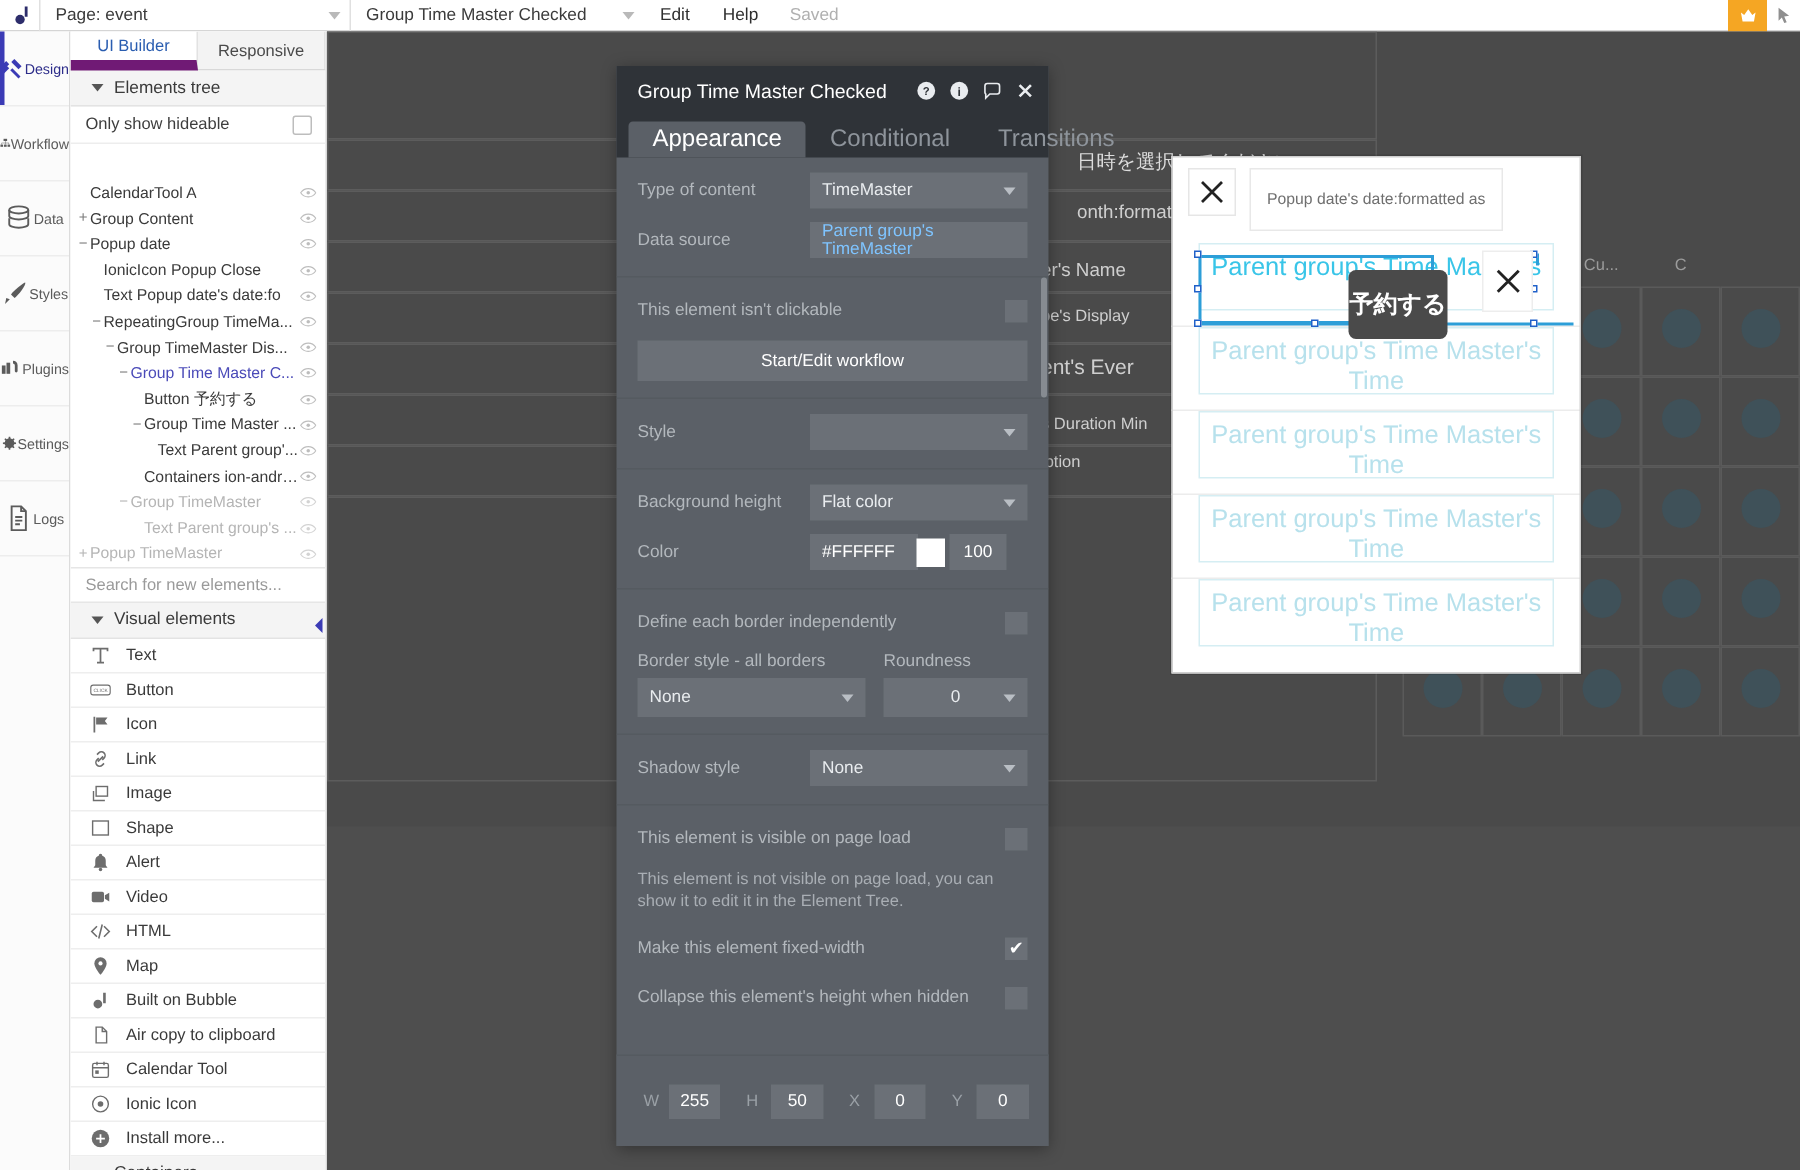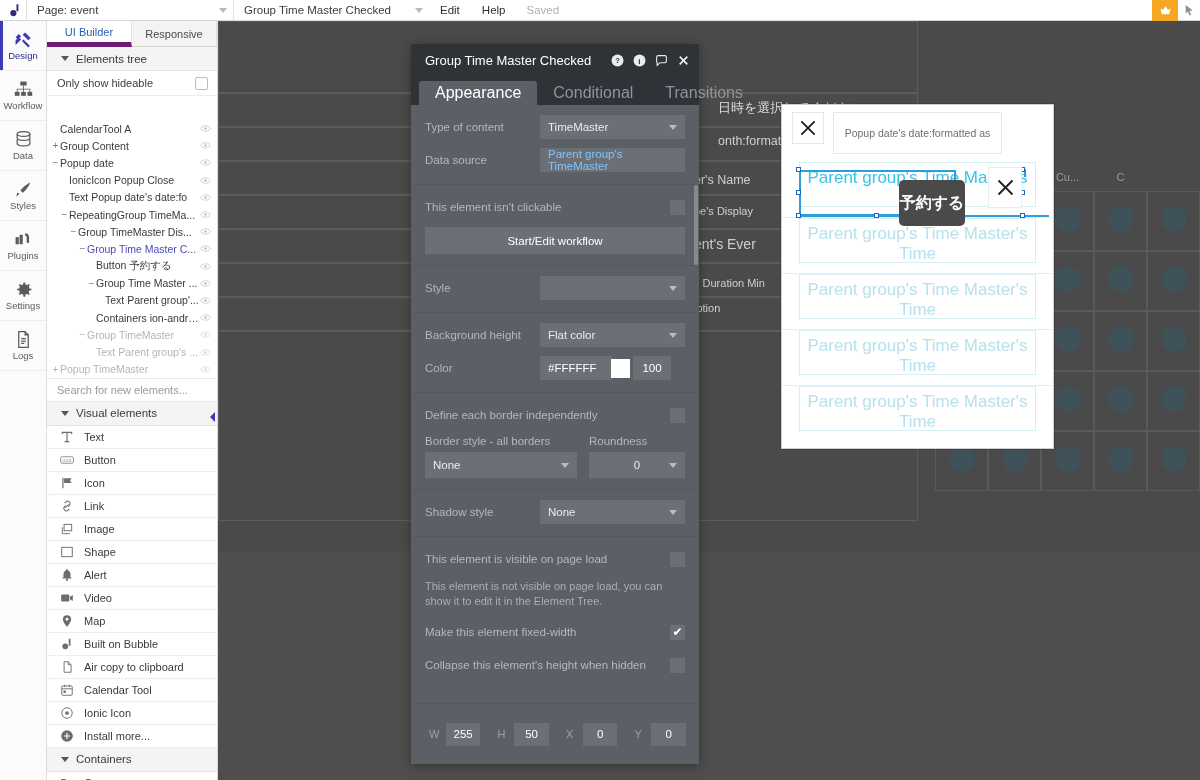--- a/index.html
+++ b/index.html
@@ -44,21 +44,21 @@
   }
   .tb-badge svg { width: 13px; height: 13px; }
   .tb-cursor { width: 22px; display: flex; align-items: center; justify-content: center; }
 
   
   .rail {
     position: absolute; left: 0; top: 21px; width: 47px; height: 759px;
     background: #fbfbfb; border-right: 1px solid #dcdcdc;
   }
   .rail-item {
-    height: 50px; display: flex; flex-direction: column;
+    height: 50px; display: flex; flex-direction: row;
     align-items: center; justify-content: center;
     border-bottom: 1px solid #ededed; cursor: pointer; position: relative;
     color: #5b5b5b;
   }
   .rail-item .ri-label { font-size: 9.5px; margin-top: 2px; line-height: 1; }
   .rail-item.active { color: #2d2d8a; }
   .rail-item.active::before {
     content: ""; position: absolute; left: 0; top: 0; bottom: 0;
     width: 3px; background: #3b3bb5;
   }
@@ -69,21 +69,21 @@
     position: absolute; left: 47px; top: 21px; width: 171px; height: 759px;
     background: #ffffff; border-right: 1px solid #d8d8d8;
     font-size: 11px; color: #3d3d3d; overflow: hidden;
   }
   .tabs-row { display: flex; height: 26px; border-bottom: 1px solid #d8d8d8; background: #f3f3f3; }
   .etab {
     flex: 1; display: flex; align-items: center; justify-content: center;
     font-size: 11px; cursor: pointer; color: #4a4a4a;
     border-right: 1px solid #e2e2e2;
   }
-  .etab.active { background: #fff; color: #2a5db0; border-bottom: 5px solid #701a75; margin-bottom: -1px; }
+  .etab.active { background: #fff; color: #2a5db0; border-bottom: 7px solid #701a75; margin-bottom: -1px; }
 
   .sec-head {
     display: flex; align-items: center; gap: 7px;
     height: 24px; padding-left: 14px; background: #f4f4f4;
     border-bottom: 1px solid #e3e3e3; font-size: 11.5px; color: #3a3a3a;
   }
   .tri-down { width: 0; height: 0; border-left: 4px solid transparent; border-right: 4px solid transparent; border-top: 5px solid #555; }
 
   .only-row {
     display: flex; align-items: center; height: 25px; padding: 0 9px 0 10px;
@@ -630,20 +630,28 @@
           <span>Alert</span>
         </div>
         <div class="vitem">
           <span class="vi-icon">
             <svg viewBox="0 0 24 24" fill="#6d6d6d">
               <rect x="2" y="6" width="14" height="12" rx="2"></rect>
               <path d="M17 10l5-3v10l-5-3z"></path>
             </svg>
           </span>
           <span>Video</span>
+        </div>
+        <div class="vitem">
+          <span class="vi-icon">
+            <svg viewBox="0 0 24 24" fill="none" stroke="#6d6d6d" stroke-width="1.8">
+              <path d="M8 6L2 12l6 6M16 6l6 6-6 6M14 4l-4 16"></path>
+            </svg>
+          </span>
+          <span>HTML</span>
         </div>
         <div class="vitem">
           <span class="vi-icon">
             <svg viewBox="0 0 24 24" fill="#6d6d6d">
               <path d="M12 2a7 7 0 00-7 7c0 5 7 13 7 13s7-8 7-13a7 7 0 00-7-7z"></path>
               <circle cx="12" cy="9" r="2.4" fill="#fff"></circle>
             </svg>
           </span>
           <span>Map</span>
         </div>

